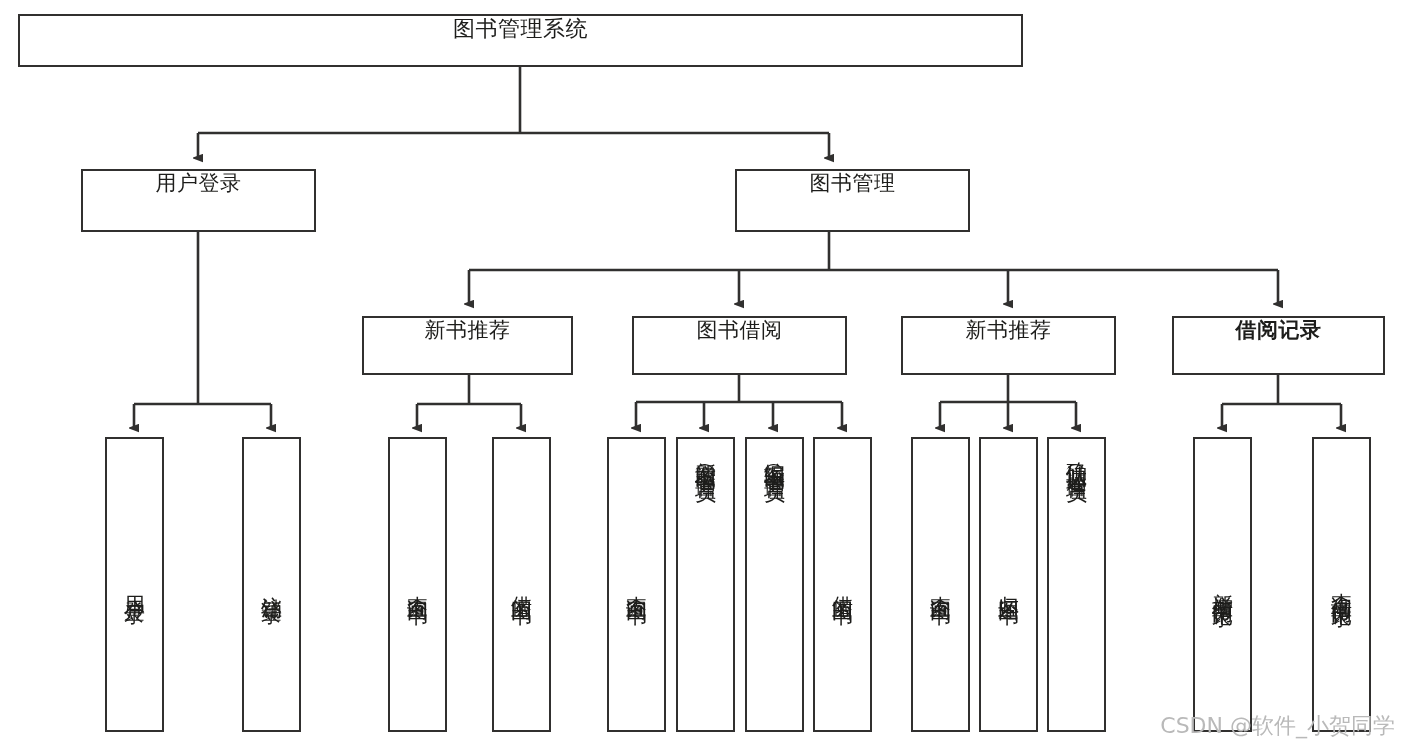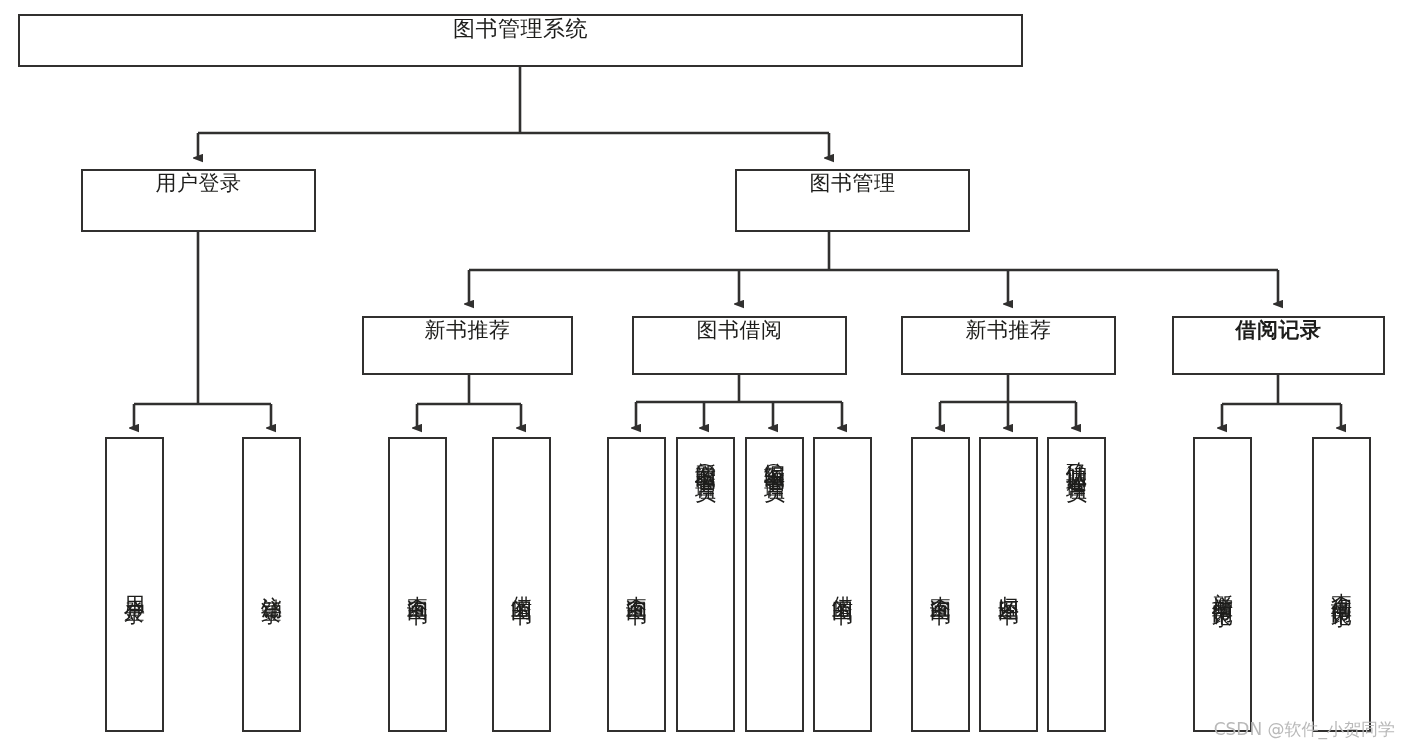--- a/index.html
+++ b/index.html
@@ -60,21 +60,21 @@
     white-space: nowrap;
   }
   .node.vert.center-v {
     align-items: center;
     padding-top: 0;
   }
   #watermark {
     position: absolute;
     right: 10px;
     bottom: 6px;
-    font-size: 17px;
+    font-size: 22px;
     color: #b9b9b9;
     z-index: 5;
     white-space: nowrap;
     font-family: "DejaVu Sans", "Liberation Sans", sans-serif;
   }
 </style>
 </head>
 <body>
 
 <div id="canvas">

